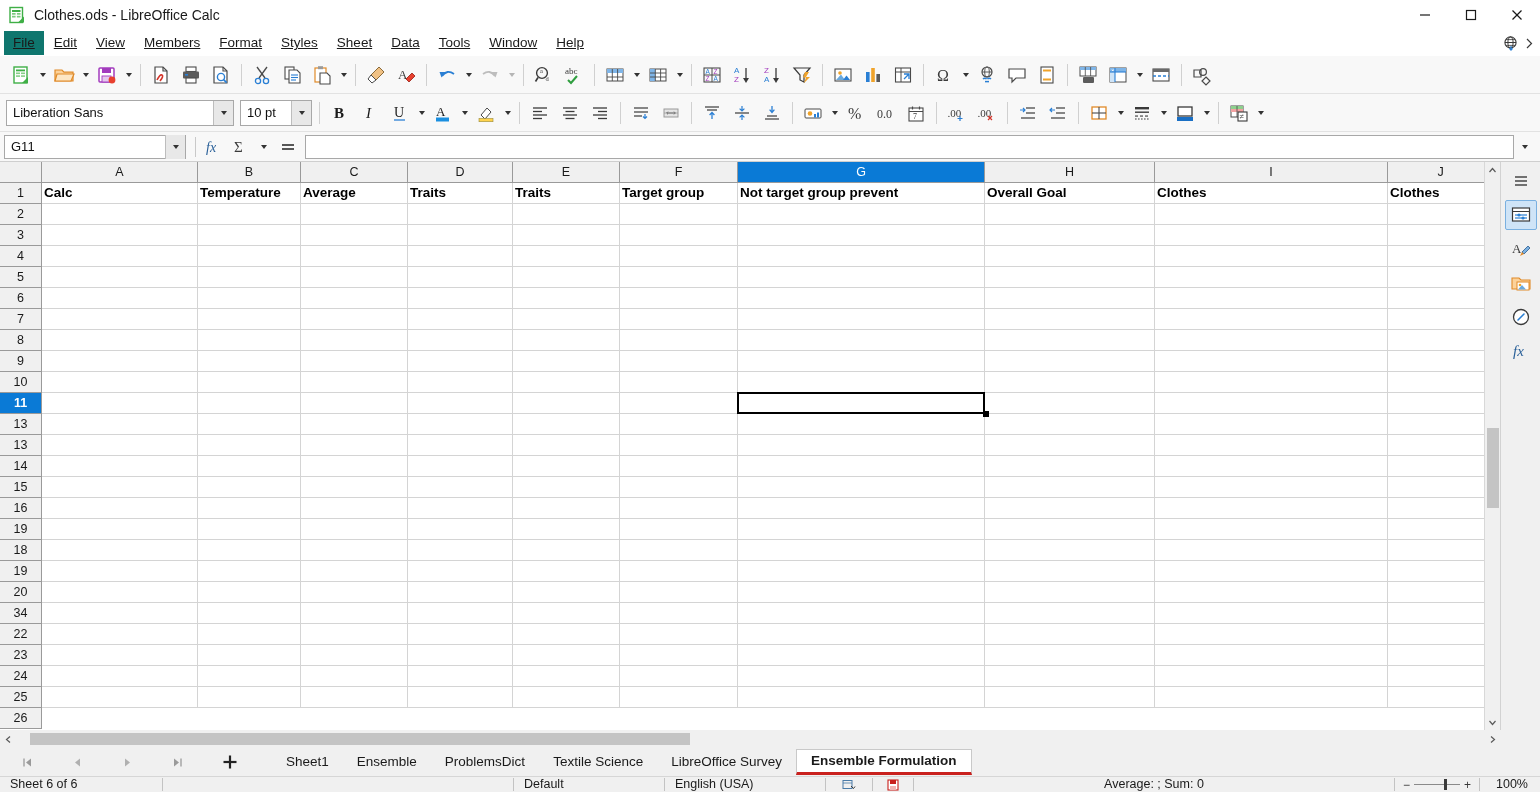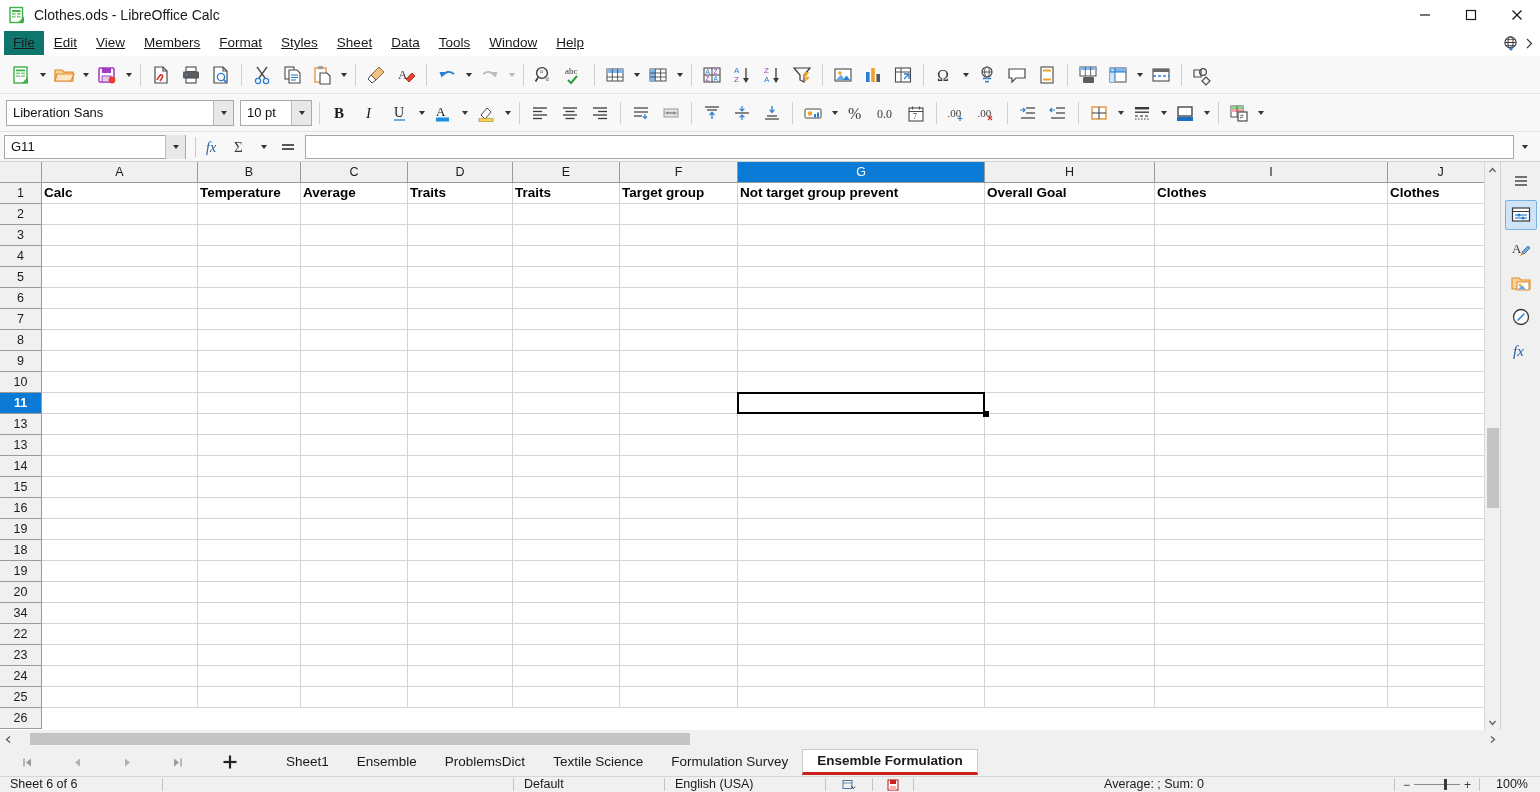--- a/index.html
+++ b/index.html
@@ -1260,21 +1260,21 @@
       <svg width="18" height="18" viewBox="0 0 18 18">
           <line x1="9" y1="2.5" x2="9" y2="15.5" stroke="#222" stroke-width="2.2"></line>
           <line x1="2.5" y1="9" x2="15.5" y2="9" stroke="#222" stroke-width="2.2"></line>
         </svg>
     </div>
     <div id="tabscontainer" style="display:flex;align-items:flex-end;">
         <div class="stab">Sheet1</div>
         <div class="stab">Ensemble</div>
         <div class="stab">ProblemsDict</div>
         <div class="stab">Textile Science</div>
-        <div class="stab">Formulation Survey</div>
+        <div class="stab">LibreOffice Survey</div>
         <div class="stab active">Ensemble Formulation</div>
       </div>
   </div>
 
   <div class="statusbar">
     <div class="sb-seg" style="width:162px;">Sheet 6 of 6</div>
     <div class="sb-div"></div>
     <div class="sb-seg" style="width:350px;"></div>
     <div class="sb-div"></div>
     <div class="sb-seg" style="width:150px;">Default</div>

